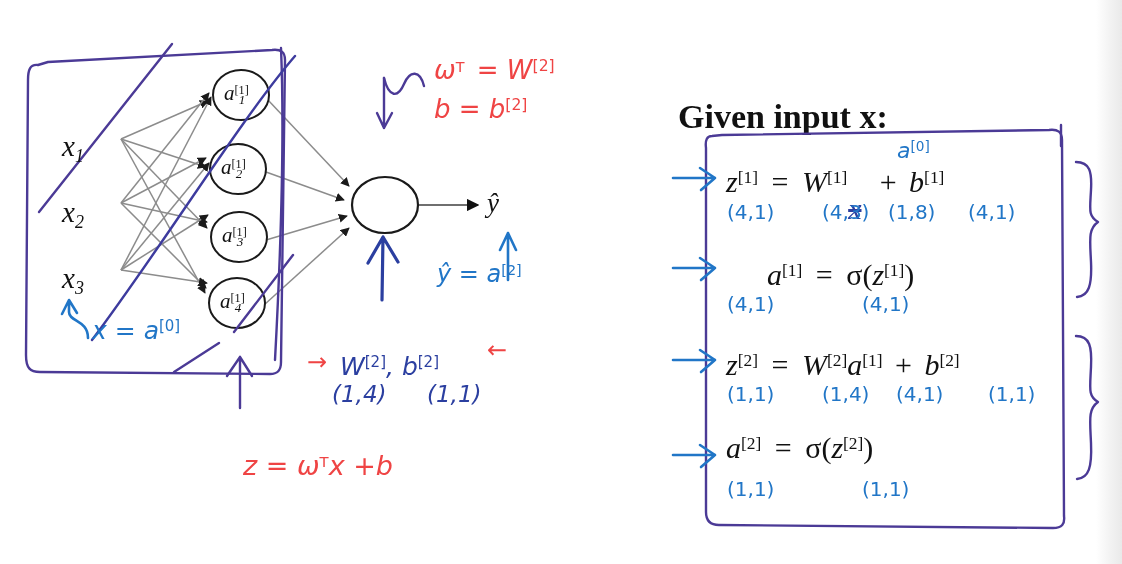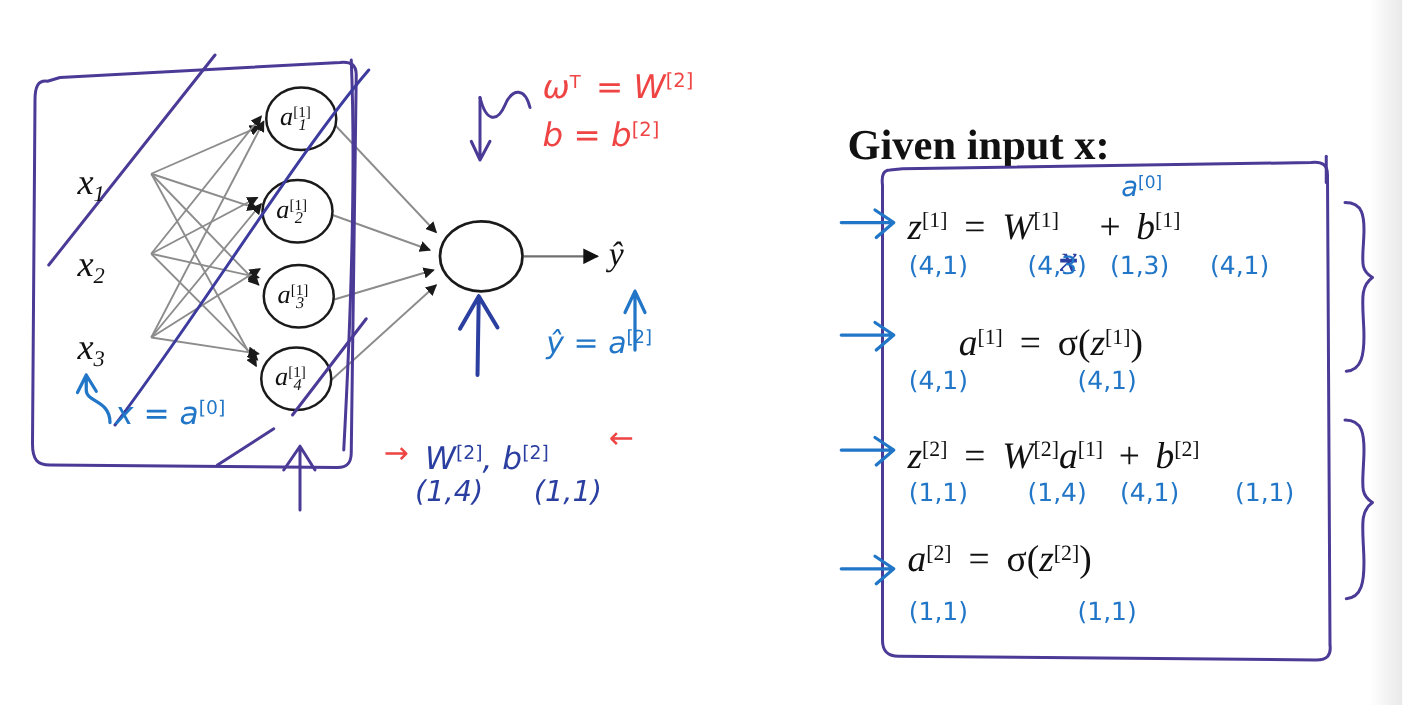--- a/index.html
+++ b/index.html
@@ -223,20 +223,23 @@
   </div>
 
   <div class="txt hand hw-purple" style="left:307px; top:350px; font-size:24px;">→</div>
   <div class="txt hand hw-navy" style="left:340px; top:344px; font-size:25px;margin-top:10px;">
     <span>W</span><span class="sup" style="font-size:0.6em;">[2]</span><span>, b</span><span class="sup" style="font-size:0.6em;">[2]</span>
   </div>
   <div class="txt hand hw-purple" style="left:487px; top:338px; font-size:24px;">←</div>
   <div class="txt hand hw-navy" style="left:332px; top:383px; font-size:23px;">(1,4)</div>
   <div class="txt hand hw-navy" style="left:427px; top:383px; font-size:23px;">(1,1)</div>
 
+  <div class="txt hand hw-purple" style="left:243px; top:452px; font-size:27px;">
+    <span>z = ω</span><span class="sup" style="font-size:0.55em;">T</span><span>x  +b</span>
+  </div>
 
   <div class="title-print" style="left:678px; top:98px;font-weight:bold;">Given input x:</div>
 
   <svg class="layer" width="1122" height="564" viewBox="0 0 1122 564">
     <g stroke="#4b3a96" stroke-width="2.4" fill="none" stroke-linecap="round" stroke-linejoin="round">
 
       <path d="M 712 136 C 707 136, 705 140, 706 148 L 706 512 C 706 521, 710 525, 719 525 L 1053 528 C 1062 528, 1065 524, 1064 516 L 1062 140 C 1062 132, 1058 129, 1049 130 L 722 135 Z"></path>
 
       <path d="M 1061 125 L 1061 146"></path>
 
@@ -261,21 +264,21 @@
     </span>
     <span class="op" style="margin:0 5px;">+</span>
     <span>b</span><span class="sup br">[1]</span>
   </div>
 
   <div class="txt hand hw-blue" style="left:897px; top:140px; font-size:22px;">
     <span>a</span><span class="sup" style="font-size:0.62em;">[0]</span>
   </div>
   <div class="dim" style="left:727px; top:200px;">(4,1)</div>
   <div class="dim" style="left:822px; top:200px;">(4,3)</div>
-  <div class="dim" style="left:888px; top:200px;">(1,3)</div>
+  <div class="dim" style="left:888px; top:200px;">(1,8)</div>
   <div class="dim" style="left:968px; top:200px;">(4,1)</div>
 
   <div class="eq" style="left:767px; top:258px;">
     <span>a</span><span class="sup br">[1]</span>
     <span class="op" style="margin:0 6px;">=</span>
     <span class="op">σ(</span><span>z</span><span class="sup br">[1]</span><span class="op">)</span>
   </div>
   <div class="dim" style="left:727px; top:292px;">(4,1)</div>
   <div class="dim" style="left:862px; top:292px;">(4,1)</div>
 

